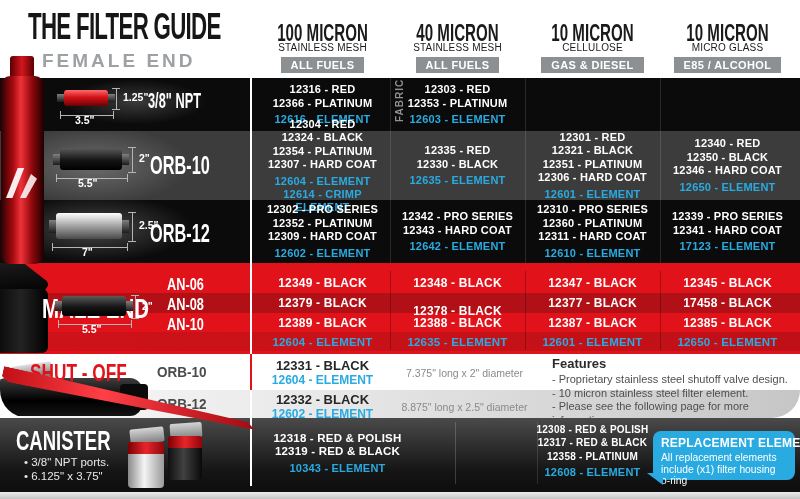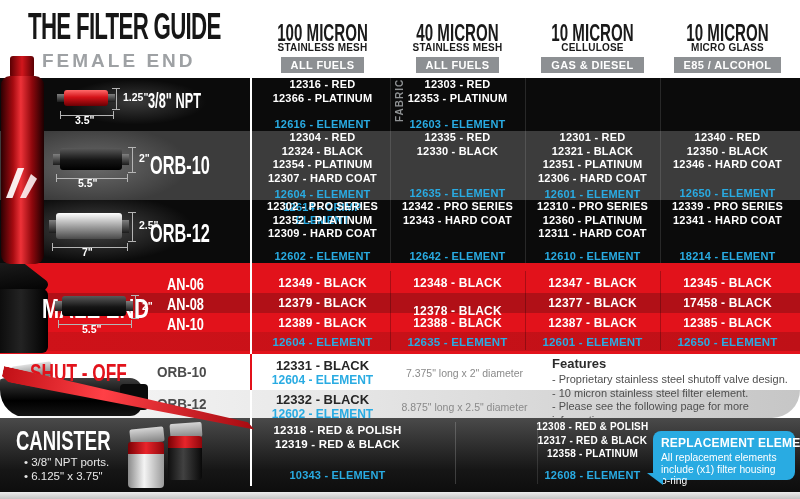--- a/index.html
+++ b/index.html
@@ -6,21 +6,21 @@
   .page{position:relative;width:800px;height:499px;background:#fff;overflow:hidden;
         font-family:"Liberation Sans","DejaVu Sans",sans-serif;}
   .abs{position:absolute;}
   .cond{display:inline-block;transform-origin:0 0;white-space:nowrap;}
 
   
   .title{font-size:31px;font-weight:800;color:#161616;letter-spacing:-1px;transform:scale(0.72,1.18);}
   .subtitle{font-size:19px;font-weight:800;color:#9ea1a4;letter-spacing:3px;}
   .colhead{width:135px;text-align:center;}
   .colhead .micron{font-size:21px;font-weight:800;color:#1a1a1a;transform-origin:center top;transform:scale(0.72,1.1);white-space:nowrap;}
-  .colhead .media{font-size:10px;font-weight:bold;color:#1a1a1a;letter-spacing:.2px;margin-top:-2px;}
+  .colhead .media{font-size:10px;font-weight:normal;color:#1a1a1a;letter-spacing:.2px;margin-top:-2px;}
   .colhead .badge{display:inline-block;margin-top:4px;background:#8d9093;color:#fff;
                   font-size:11px;font-weight:bold;padding:2px 10px;letter-spacing:.4px;}
 
   
   .sec{position:absolute;left:0;width:800px;overflow:hidden;}
   .sec-female{top:78px;height:185px;background:#0b0b0b;}
   .frow2{position:absolute;left:0;right:0;top:53px;height:69px;
          background:radial-gradient(ellipse 130px 55px at 95px 34px,#6b6b6b,#3c3c3c 72%);}
   .frow3glow{position:absolute;left:0;right:0;top:122px;height:63px;
          background:radial-gradient(ellipse 130px 45px at 95px 28px,#474747,#0b0b0b 75%);}
@@ -33,21 +33,21 @@
   .sorow2{position:absolute;left:0;right:0;top:36px;height:28px;background:linear-gradient(90deg,#fafafa,#e8e8e8 40%,#c6c6c6);}
   .sec-canister{top:418px;height:74px;background:linear-gradient(180deg,#4a4a4a,#161616 70%,#0d0d0d);}
   .bottom-strip{top:492px;height:7px;background:linear-gradient(180deg,#ececec,#c4c4c4);}
 
   
   .vsep-main{position:absolute;width:2px;background:#fff;}
   .vsep-col{position:absolute;width:1px;}
 
   
   .fcell{position:absolute;width:135px;display:flex;flex-direction:column;align-items:center;
-         justify-content:space-between;gap:3px;text-align:center;}
+         justify-content:center;gap:3px;text-align:center;}
   .parts{white-space:pre-line;font-weight:bold;font-size:11px;line-height:13.5px;color:#fff;letter-spacing:.2px;}
   .els{white-space:pre-line;font-weight:bold;font-size:11px;line-height:13px;color:#29abe2;letter-spacing:.2px;}
   .mcell{position:absolute;width:135px;height:21px;display:flex;align-items:center;justify-content:center;
          font-weight:bold;font-size:12px;color:#fff;letter-spacing:.2px;}
   .mcell.el{color:#29abe2;}
 
   
   .rowlab{color:#fff;font-weight:800;}
   .fabric{position:absolute;color:#8f9294;font-weight:bold;font-size:10px;letter-spacing:1px;
           transform:rotate(-90deg);transform-origin:left top;white-space:nowrap;}
@@ -235,21 +235,21 @@
     </div>
     <div class="fcell" style="left:525px;top:122px;height:63px;">
       <div class="parts">12310 - PRO SERIES
 12360 - PLATINUM
 12311 - HARD COAT</div>
       <div class="els">12610 - ELEMENT</div>
     </div>
     <div class="fcell" style="left:660px;top:122px;height:63px;">
       <div class="parts">12339 - PRO SERIES
 12341 - HARD COAT</div>
-      <div class="els">18214 - ELEMENT</div>
+      <div class="els">17123 - ELEMENT</div>
     </div>
   </div>
 
   <div class="sec sec-male">
     <div class="stripe-dark"></div>
     <div class="stripe-el"></div>
     <div class="vsep-col" style="left:390px;top:8px;bottom:4px;background:rgba(0,0,0,.25);"></div>
     <div class="vsep-col" style="left:525px;top:8px;bottom:4px;background:rgba(0,0,0,.25);"></div>
     <div class="vsep-col" style="left:660px;top:8px;bottom:4px;background:rgba(0,0,0,.25);"></div>
     <div class="vsep-main" style="left:250px;top:0;bottom:0;"></div>

